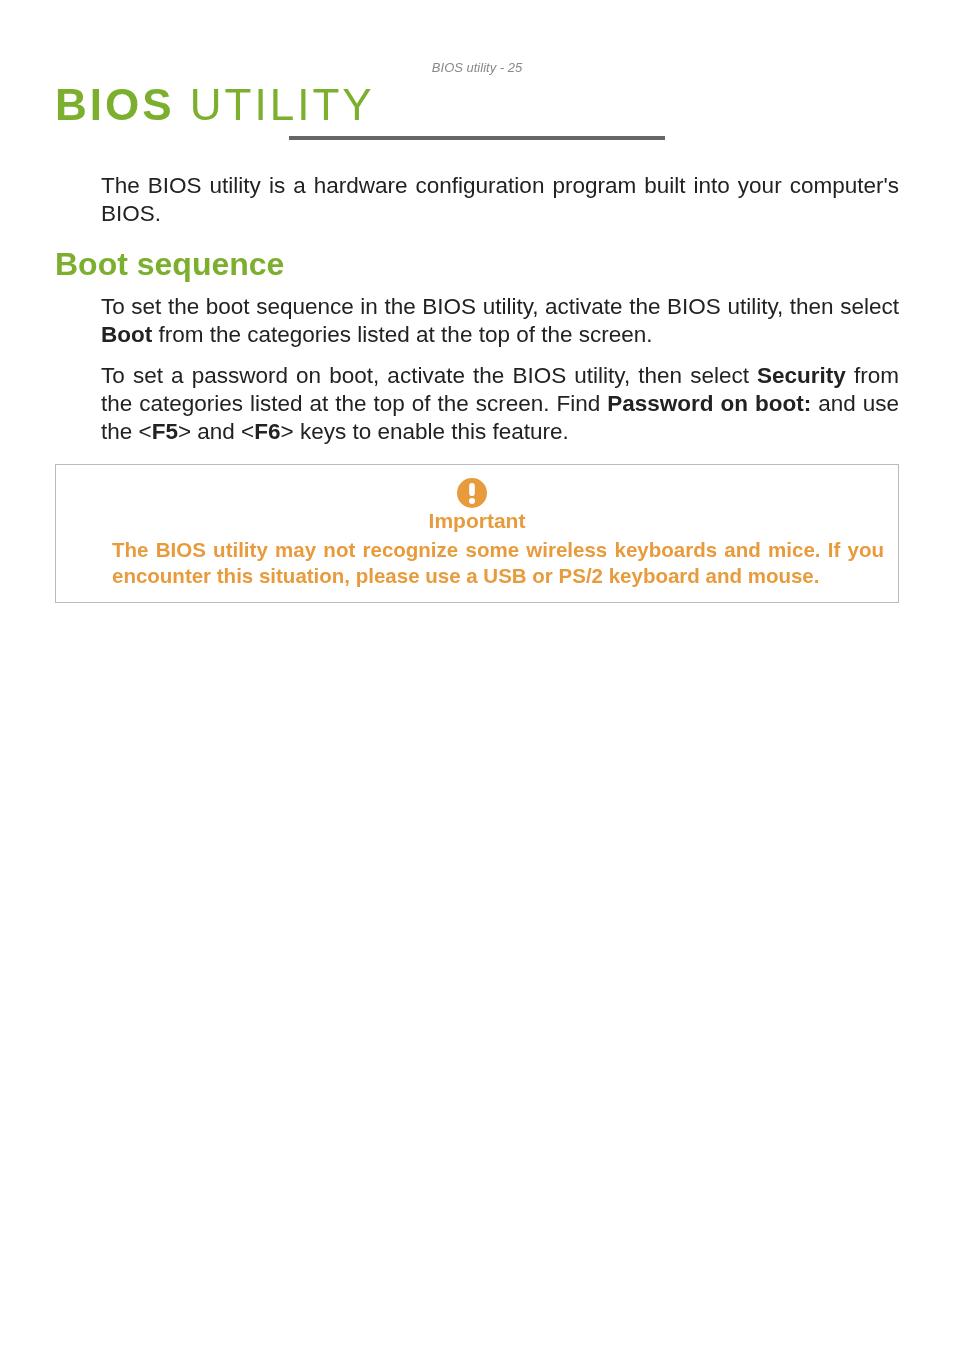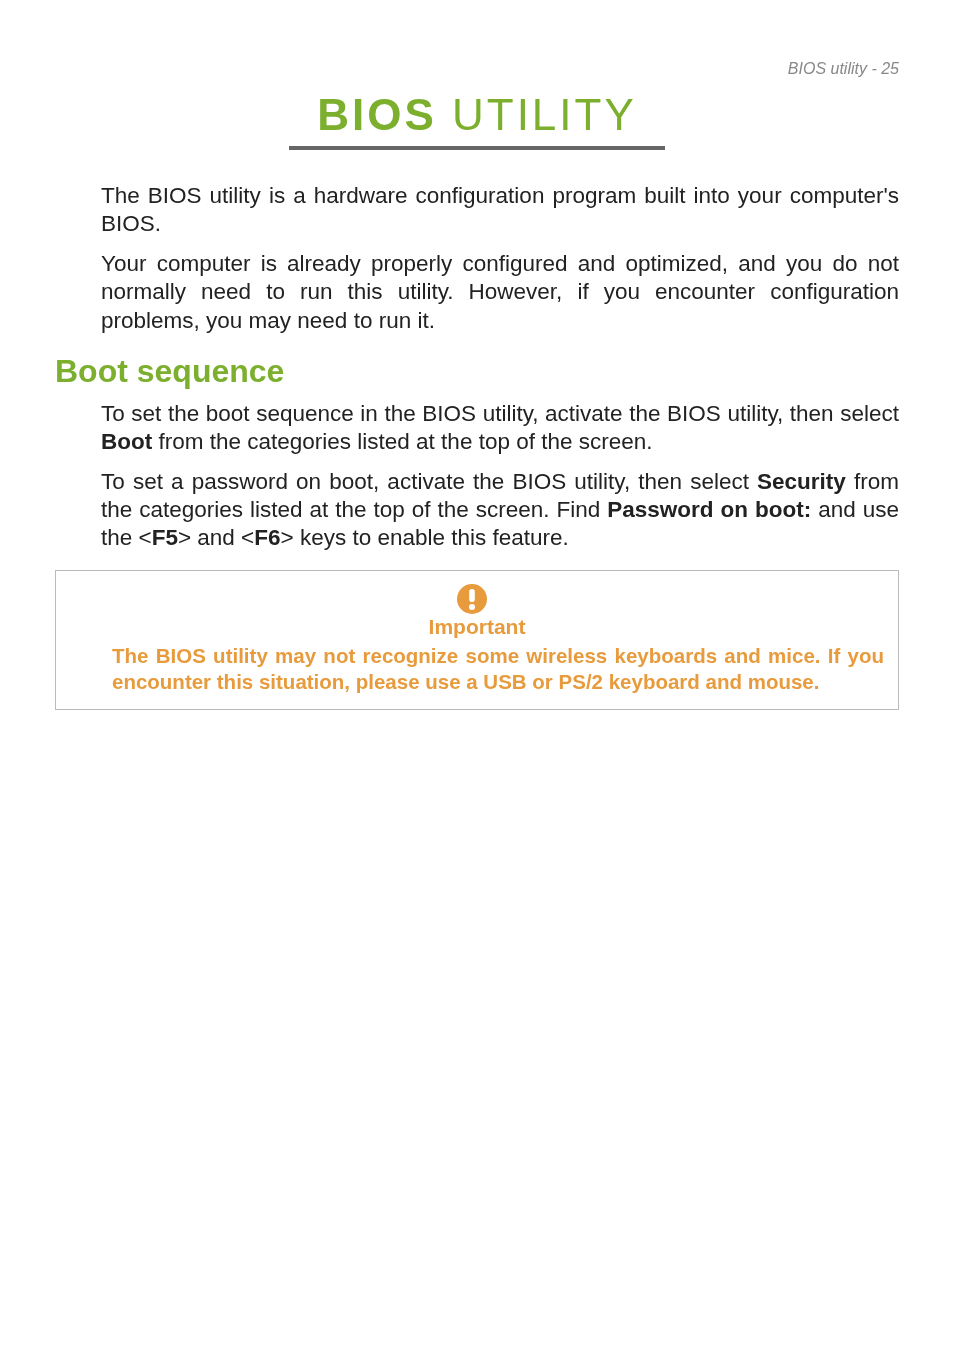--- a/index.html
+++ b/index.html
@@ -11,28 +11,27 @@
       width: 954px;
       height: 1352px;
       background: #ffffff;
       font-family: Arial, Helvetica, sans-serif;
       position: relative;
     }
     .page {
       padding: 60px 55px 60px 55px;
     }
     .header-right {
-      text-align: right;
-      font-size: 16px;
+      text-align: center;
+      font-size: 13px;
       font-style: italic;
       color: #888;
-      margin-bottom: 12px;
+      margin-bottom: 5px;
     }
     .chapter-title {
-      text-align: center;
       font-size: 44px;
       font-weight: 400;
       color: #7BAF2D;
       letter-spacing: 3px;
       margin-bottom: 6px;
       font-family: Arial, Helvetica, sans-serif;
     }
     .chapter-title .bios {
       font-weight: 700;
     }
@@ -97,21 +96,20 @@
 
 <div class="page">
   <div class="header-right">BIOS utility - 25</div>
 
   <h1 class="chapter-title">
     <span class="bios">BIOS</span><span> UTILITY</span>
   </h1>
   <div class="chapter-underline"></div>
 
   <p class="body-text">The BIOS utility is a hardware configuration program built into your computer's BIOS.</p>
-  <p class="body-text">Your computer is already properly configured and optimized, and you do not normally need to run this utility. However, if you encounter configuration problems, you may need to run it.</p>
 
   <h2 class="section-heading">Boot sequence</h2>
   <p class="body-text">
     <span>To set the boot sequence in the BIOS utility, activate the BIOS utility, then select </span><span class="bold">Boot</span><span> from the categories listed at the top of the screen.</span>
   </p>
 
   <p class="body-text">
     <span>To set a password on boot, activate the BIOS utility, then select </span><span class="bold">Security</span><span> from the categories listed at the top of the screen. Find </span><span class="bold">Password on boot:</span><span> and use the &lt;</span><span class="bold">F5</span><span>&gt; and &lt;</span><span class="bold">F6</span><span>&gt; keys to enable this feature.</span>
   </p>
 

